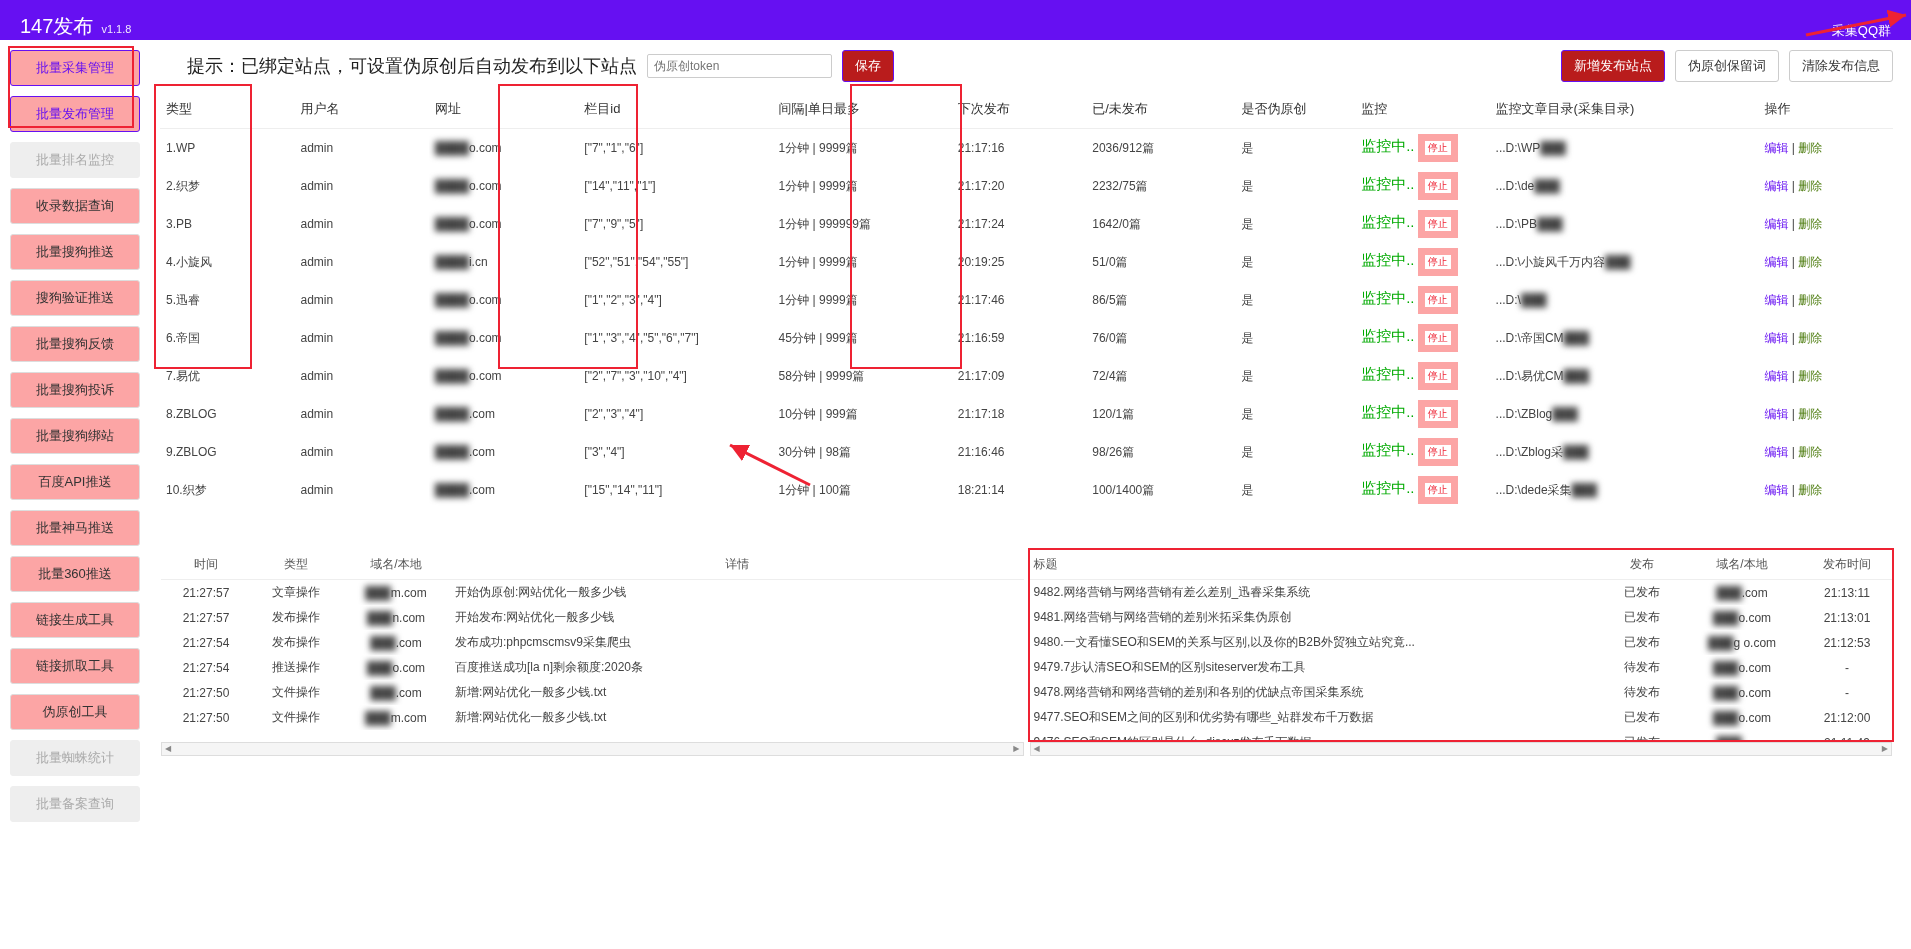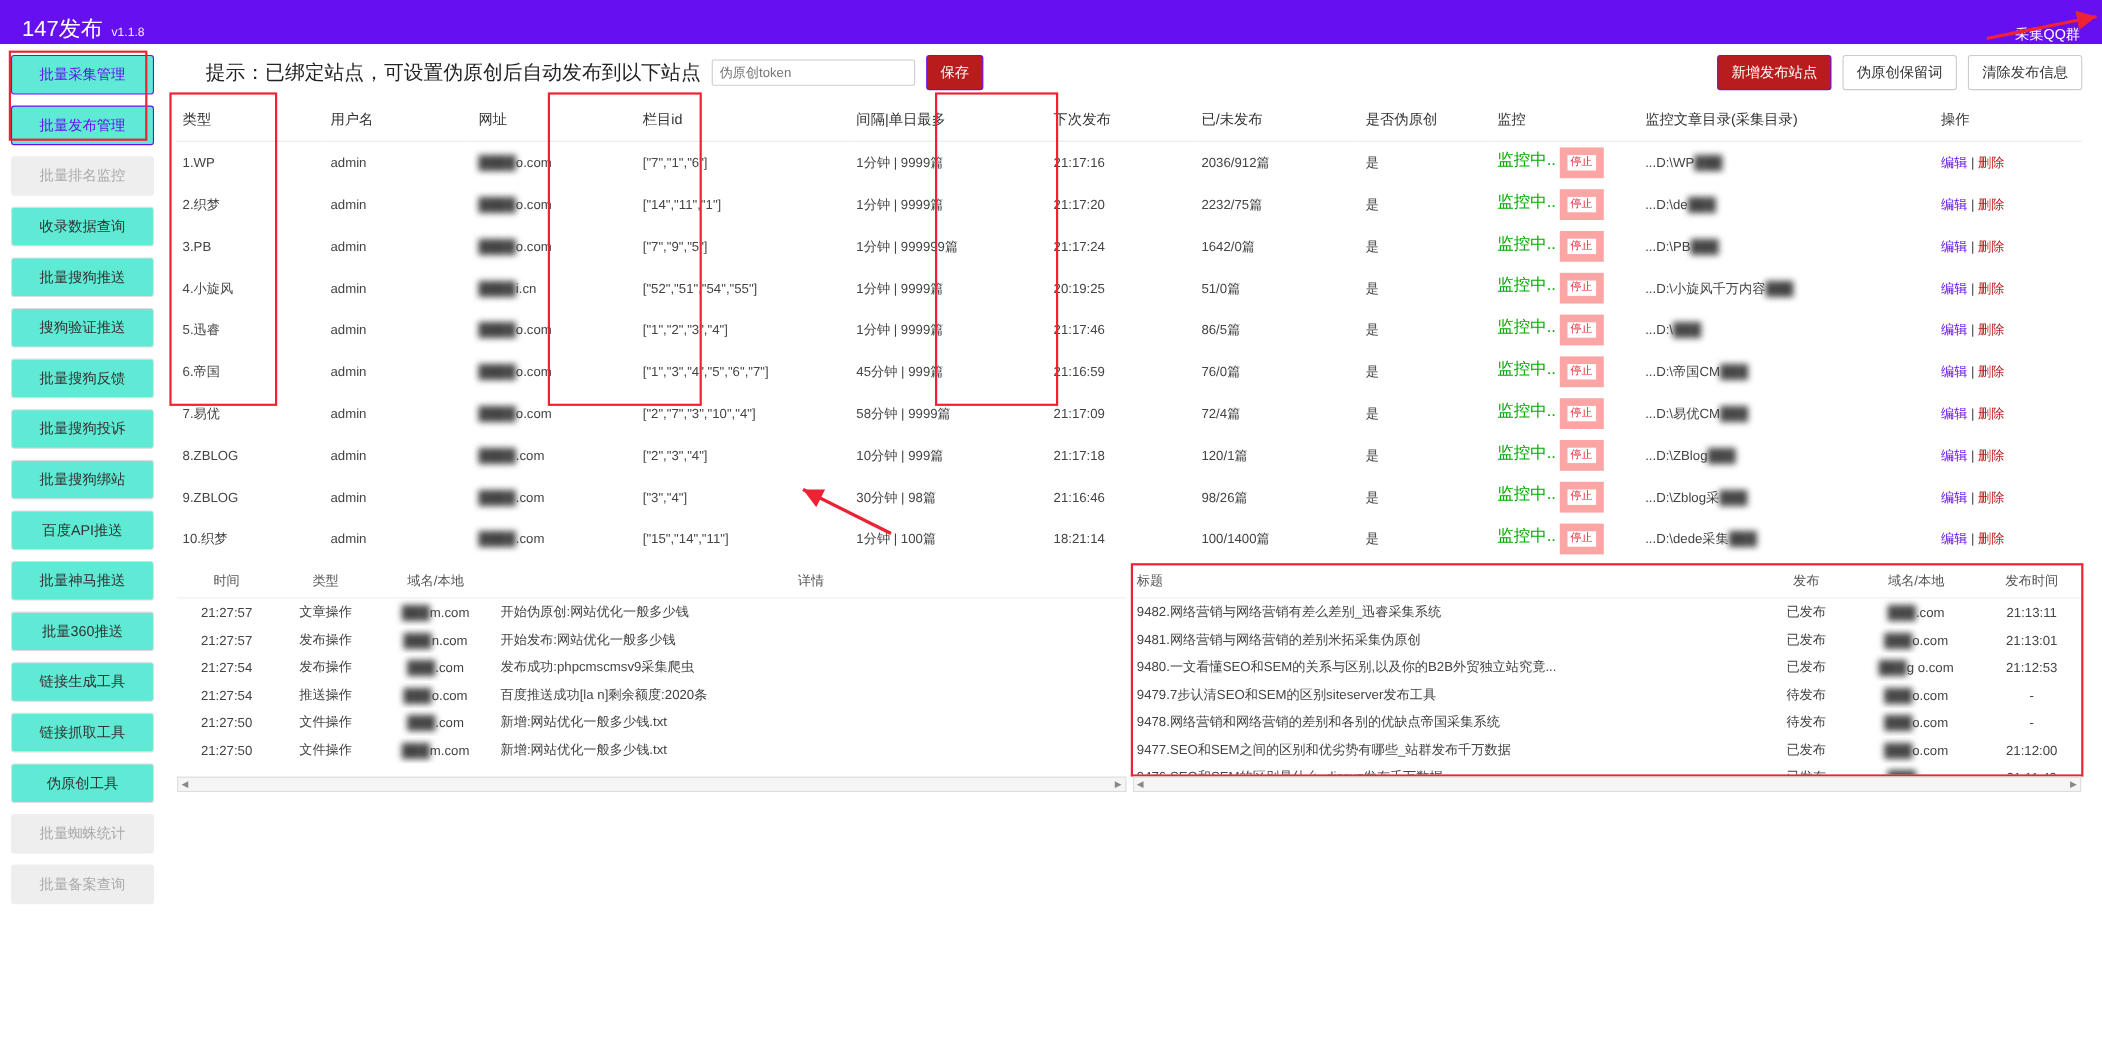--- a/index.html
+++ b/index.html
@@ -4,21 +4,21 @@
 <style>
 * { box-sizing: border-box; margin: 0; padding: 0; }
 body { font-family: "Microsoft YaHei", Arial, sans-serif; font-size: 13px; color: #333; background: #fff; }
 .header { background: #6610f2; color: #fff; height: 40px; display: flex; align-items: flex-end; padding: 0 20px; justify-content: space-between; }
 .header-left { display: flex; align-items: baseline; gap: 8px; }
 .header-title { font-size: 20px; font-weight: 500; }
 .header-ver { font-size: 11px; opacity: .9; }
 .header-right a { color: #fff; text-decoration: none; font-size: 13px; }
 .layout { display: flex; }
 .sidebar { width: 150px; padding: 10px; flex-shrink: 0; }
-.sidebar button { display: block; width: 100%; margin-bottom: 10px; padding: 8px 4px; background: #5eead4; border: 1px solid #ddd; border-radius: 3px; font-size: 13px; color: #333; cursor: pointer; white-space: nowrap; }
+.sidebar button { display: block; width: 100%; margin-bottom: 10px; padding: 8px 4px; background: #fca5a5; border: 1px solid #ddd; border-radius: 3px; font-size: 13px; color: #333; cursor: pointer; white-space: nowrap; }
 .sidebar button.active { border-color: #6610f2; color: #6610f2; }
 .sidebar button.disabled { background: #eee; color: #aaa; border-color: #eee; cursor: not-allowed; }
 .sidebar .boxed { position: relative; }
 .red-box { position: absolute; border: 2px solid #e23; pointer-events: none; }
 .main { flex: 1; padding: 10px 18px 10px 10px; position: relative; }
 .top-row { display: flex; align-items: center; gap: 10px; margin-bottom: 8px; margin-left: 27px; }
 .hint { font-size: 18px; color: #222; }
 .token-input { width: 185px; padding: 4px 6px; border: 1px solid #ccc; border-radius: 2px; font-size: 12px; color: #999; }
 .btn { padding: 6px 12px; border-radius: 3px; font-size: 13px; cursor: pointer; border: 1px solid; }
 .btn-purple { background: #b91c1c; color: #fff; border-color: #6610f2; }
@@ -27,25 +27,25 @@
 
 .tbl-wrap { position: relative; }
 table.sites { width: 100%; border-collapse: collapse; table-layout: fixed; }
 table.sites th { text-align: left; font-weight: 500; font-size: 13px; padding: 10px 6px; border-bottom: 1px solid #eee; color: #333; }
 table.sites td { font-size: 12px; padding: 5px 6px; color: #444; white-space: nowrap; overflow: hidden; text-overflow: ellipsis; }
 .url-cell { color: #3b7bbf; }
 .url-blur { filter: blur(3px); display: inline-block; }
 .mon-badge { color: #0a0; font-size: 15px; }
 .stop-badge { display: inline-block; border: 7px solid #fca5a5; color: #e23; font-size: 10px; padding: 0 3px; line-height: 14px; }
 .op-link { color: #6610f2; cursor: pointer; }
-.op-del { color: #b91c1c; cursor: pointer; }
+.op-del { color: #4d7c0f; cursor: pointer; }
 .dir-blur { filter: blur(3px); display: inline-block; min-width: 40px; }
 
 .lower { display: flex; gap: 4px; margin-top: 4px; }
-.log-panel { flex: 1; border: 1px solid transparent; min-width: 0; }
+.log-panel { flex: 1; border: 1px solid transparent; min-width: 0; margin-top: 36px; }
 .log-panel table { width: 100%; border-collapse: collapse; table-layout: fixed; }
 .log-panel th { font-size: 12px; text-align: center; padding: 6px 4px; font-weight: 400; color: #555; border-bottom: 1px solid #eee; }
 .log-panel td { font-size: 12px; padding: 4px 4px; text-align: center; color: #444; overflow: hidden; white-space: nowrap; text-overflow: ellipsis; }
 .log-panel td.left { text-align: left; }
 .log-panel .body-wrap { height: 160px; overflow: hidden; position: relative; }
 .scrollbar { height: 14px; background: #f5f5f5; border: 1px solid #ddd; margin-top: 2px; position: relative; }
 .scrollbar::before, .scrollbar::after { content: "◀"; position: absolute; font-size: 8px; color: #888; top: 1px; }
 .scrollbar::before { left: 3px; content: "◀"; }
 .scrollbar::after { right: 3px; content: "▶"; }
 .blur { filter: blur(3px); }

